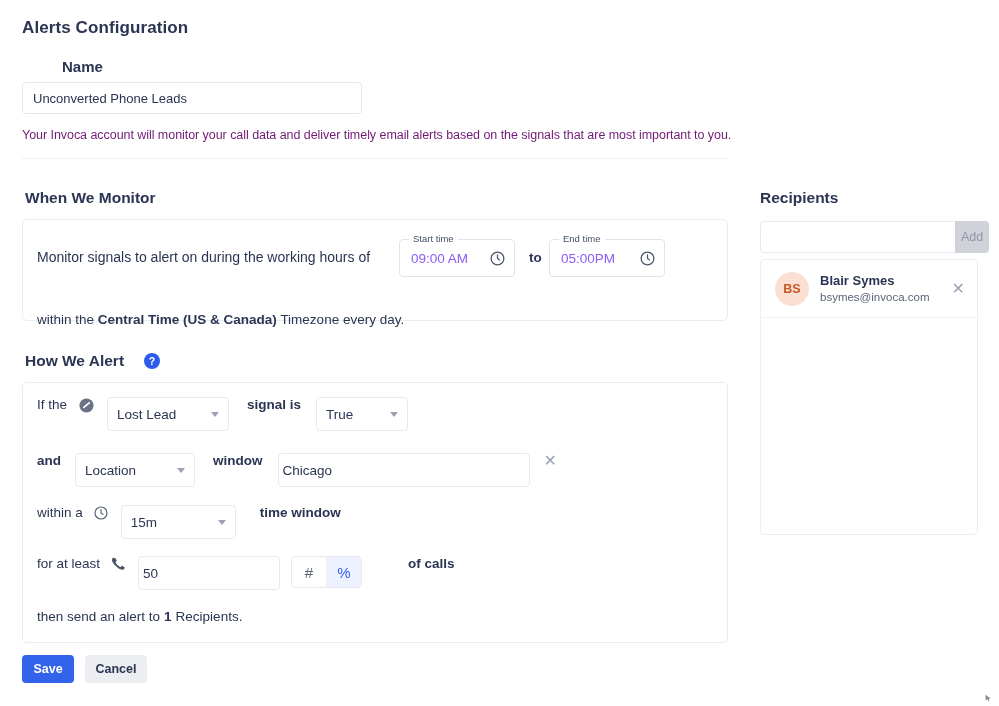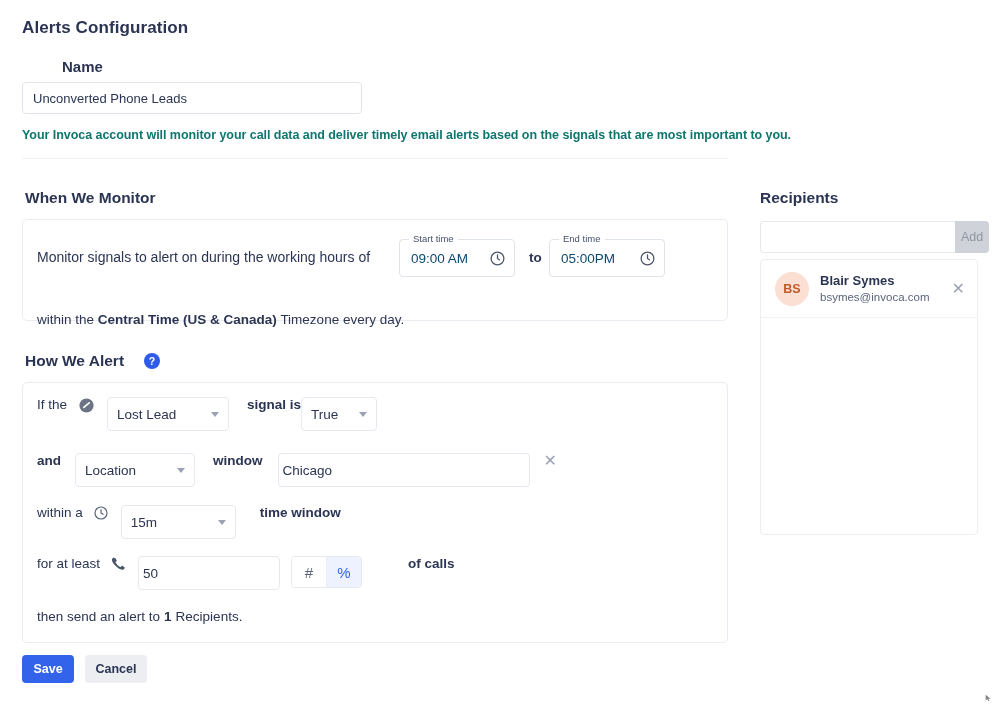--- a/index.html
+++ b/index.html
@@ -57,22 +57,22 @@
     font-family: "Liberation Sans", sans-serif;
     font-size: 13px;
     color: #2b3553;
     outline: none;
   }
   .blurb {
     position: absolute;
     left: 22px;
     top: 128px;
     font-size: 12.5px;
-    font-weight: bold;
-    color: #0f766e;
+    font-weight: normal;
+    color: #701a75;
     letter-spacing: -.05px;
   }
   .divider {
     position: absolute;
     left: 22px;
     top: 158px;
     width: 706px;
     height: 1px;
     background: #eef0f4;
   }
@@ -147,21 +147,21 @@
     left: 9px;
     background: #fff;
     padding: 0 4px;
     font-size: 9.5px;
     color: #44506d;
     line-height: 12px;
     white-space: nowrap;
   }
   .timefield .tval {
     font-size: 13.5px;
-    color: #0c4a6e;
+    color: #8b5cf6;
   }
   #tf-start { left: 376px; top: 19px; align-items: center; }
   #tf-end   { left: 526px; top: 19px; }
   #to-word  { left: 506px; top: 30px; font-size: 13.5px; font-weight: bold; }
 
   .icon-svg { display: block; }
 
   
   .row {
     position: absolute;
@@ -419,21 +419,21 @@
         <svg class="icon-svg" width="17" height="17" viewBox="0 0 24 24">
           <circle cx="12" cy="12" r="10" fill="#6b7384"></circle>
           <path d="M8.2 14.6 L15.8 8.2" stroke="#ffffff" stroke-width="2.4" stroke-linecap="round"></path>
         </svg>
       </span>
       <div class="sel" style="margin-left:12px;width:122px">
         <span>Lost Lead</span>
         <span class="caret"></span>
       </div>
       <span class="lbl b" style="margin-left:18px">signal is</span>
-      <div class="sel" style="width:76px">
+      <div class="sel" style="margin-left:15px;width:92px">
         <span>True</span>
         <span class="caret"></span>
       </div>
     </div>
 
     <div class="row" id="row2">
       <span class="lbl b" style="margin-left:14px">and</span>
       <div class="sel" style="margin-left:14px;width:120px">
         <span>Location</span>
         <span class="caret"></span>

